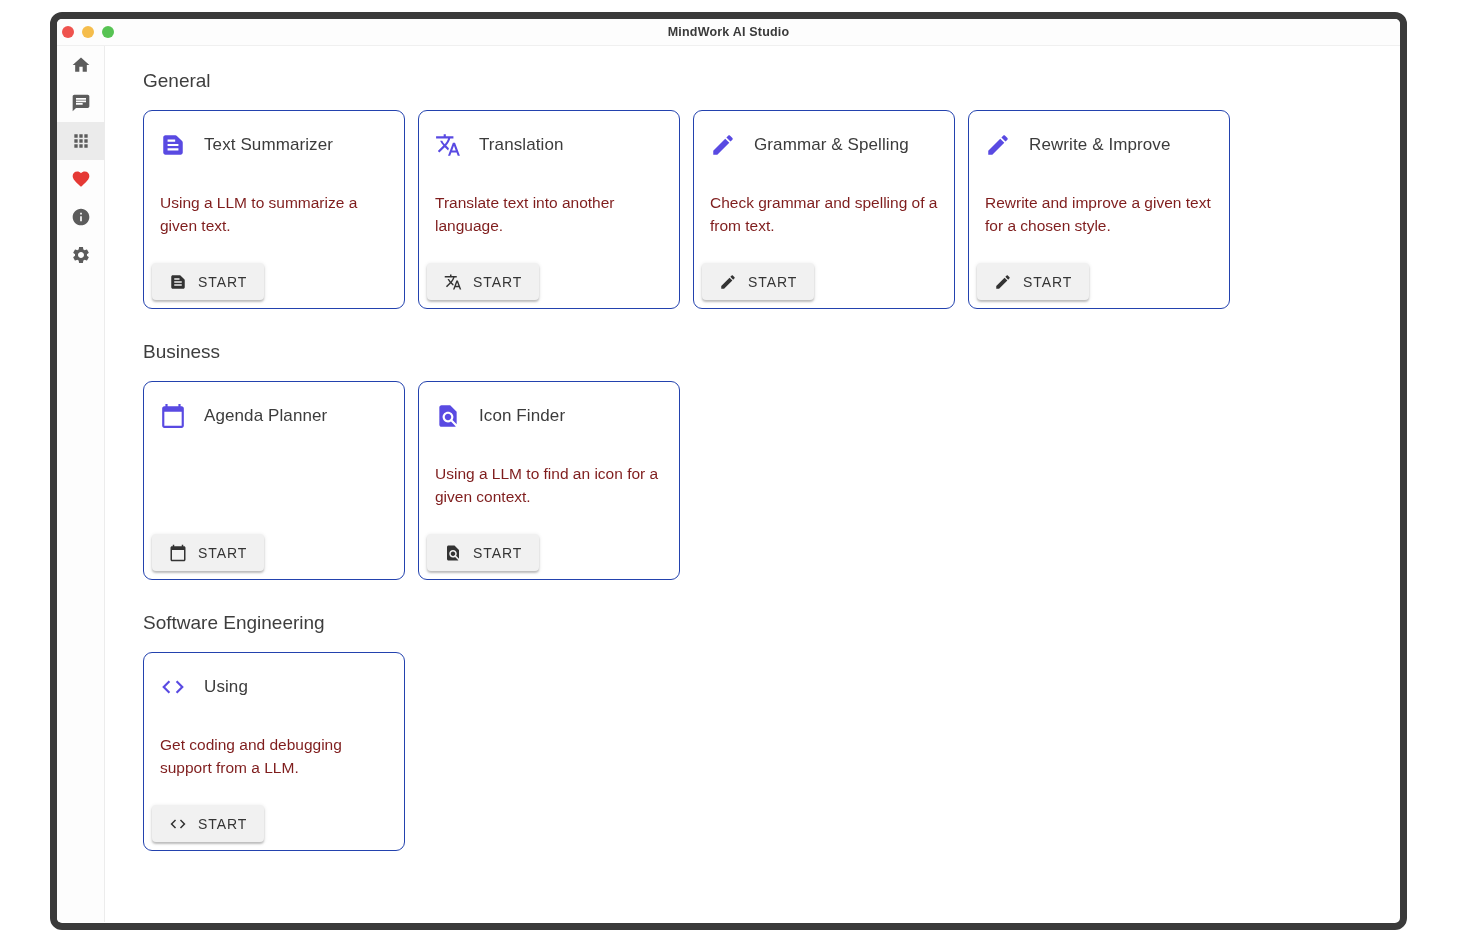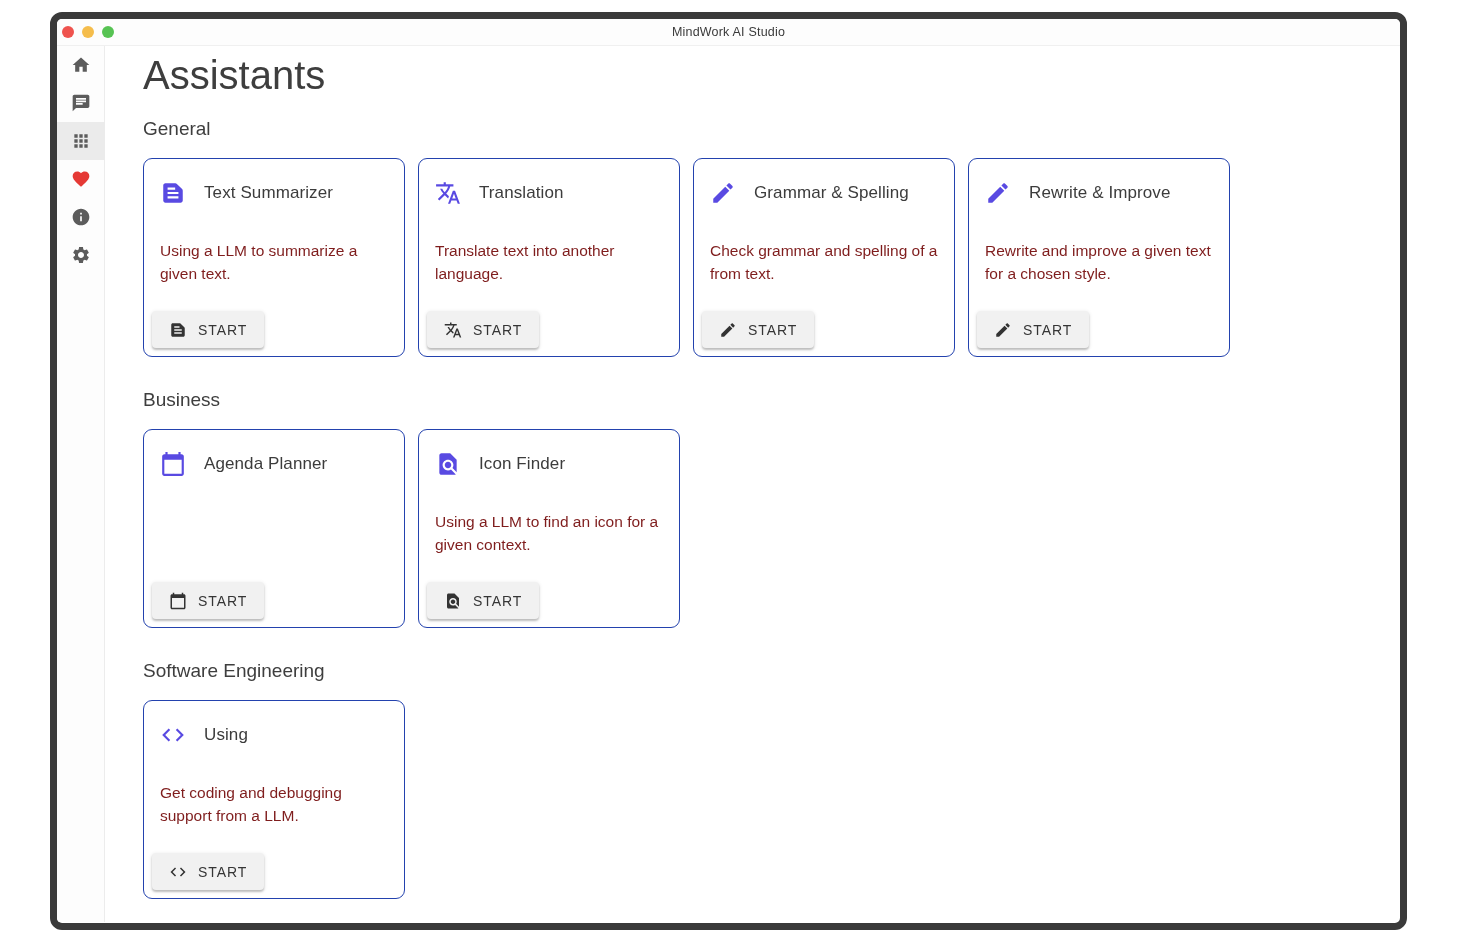--- a/index.html
+++ b/index.html
@@ -18,21 +18,21 @@
     display:flex; align-items:center; padding-left:5px;
     border-bottom:1px solid #f0f0f0;
   }
   .traffic { display:flex; gap:8px; }
   .light { width:12px; height:12px; border-radius:50%; }
   .light.red    { background:#ef534e; }
   .light.yellow { background:#f5bd4c; }
   .light.green  { background:#57c353; }
   .win-title {
     position:absolute; left:0; right:0; text-align:center;
-    font-size:12.5px; font-weight:normal; color:#3a3a3a; letter-spacing:.2px;
+    font-size:12.5px; font-weight:bold; color:#3a3a3a; letter-spacing:.2px;
   }
 
   
   .app { display:flex; height:876px; }
   .sidebar {
     width:48px; background:#fdfdfd; border-right:1px solid #ececec;
     display:flex; flex-direction:column; flex-shrink:0;
   }
   .side-item {
     width:48px; height:38px; display:flex; align-items:center; justify-content:center;
@@ -153,21 +153,20 @@
             </svg>
         </div>
         <div class="side-item">
           <svg>
               <use href="#i-gear"></use>
             </svg>
         </div>
       </div>
 
       <div class="main">
-        <h1 class="page-title">Assistants</h1>
 
         <h2 class="section-heading">General</h2>
         <div class="card-row">
 
           <div class="card">
             <div class="card-header">
               <svg>
                   <use href="#i-snippet"></use>
                 </svg>
               <span class="card-title">Text Summarizer</span>

